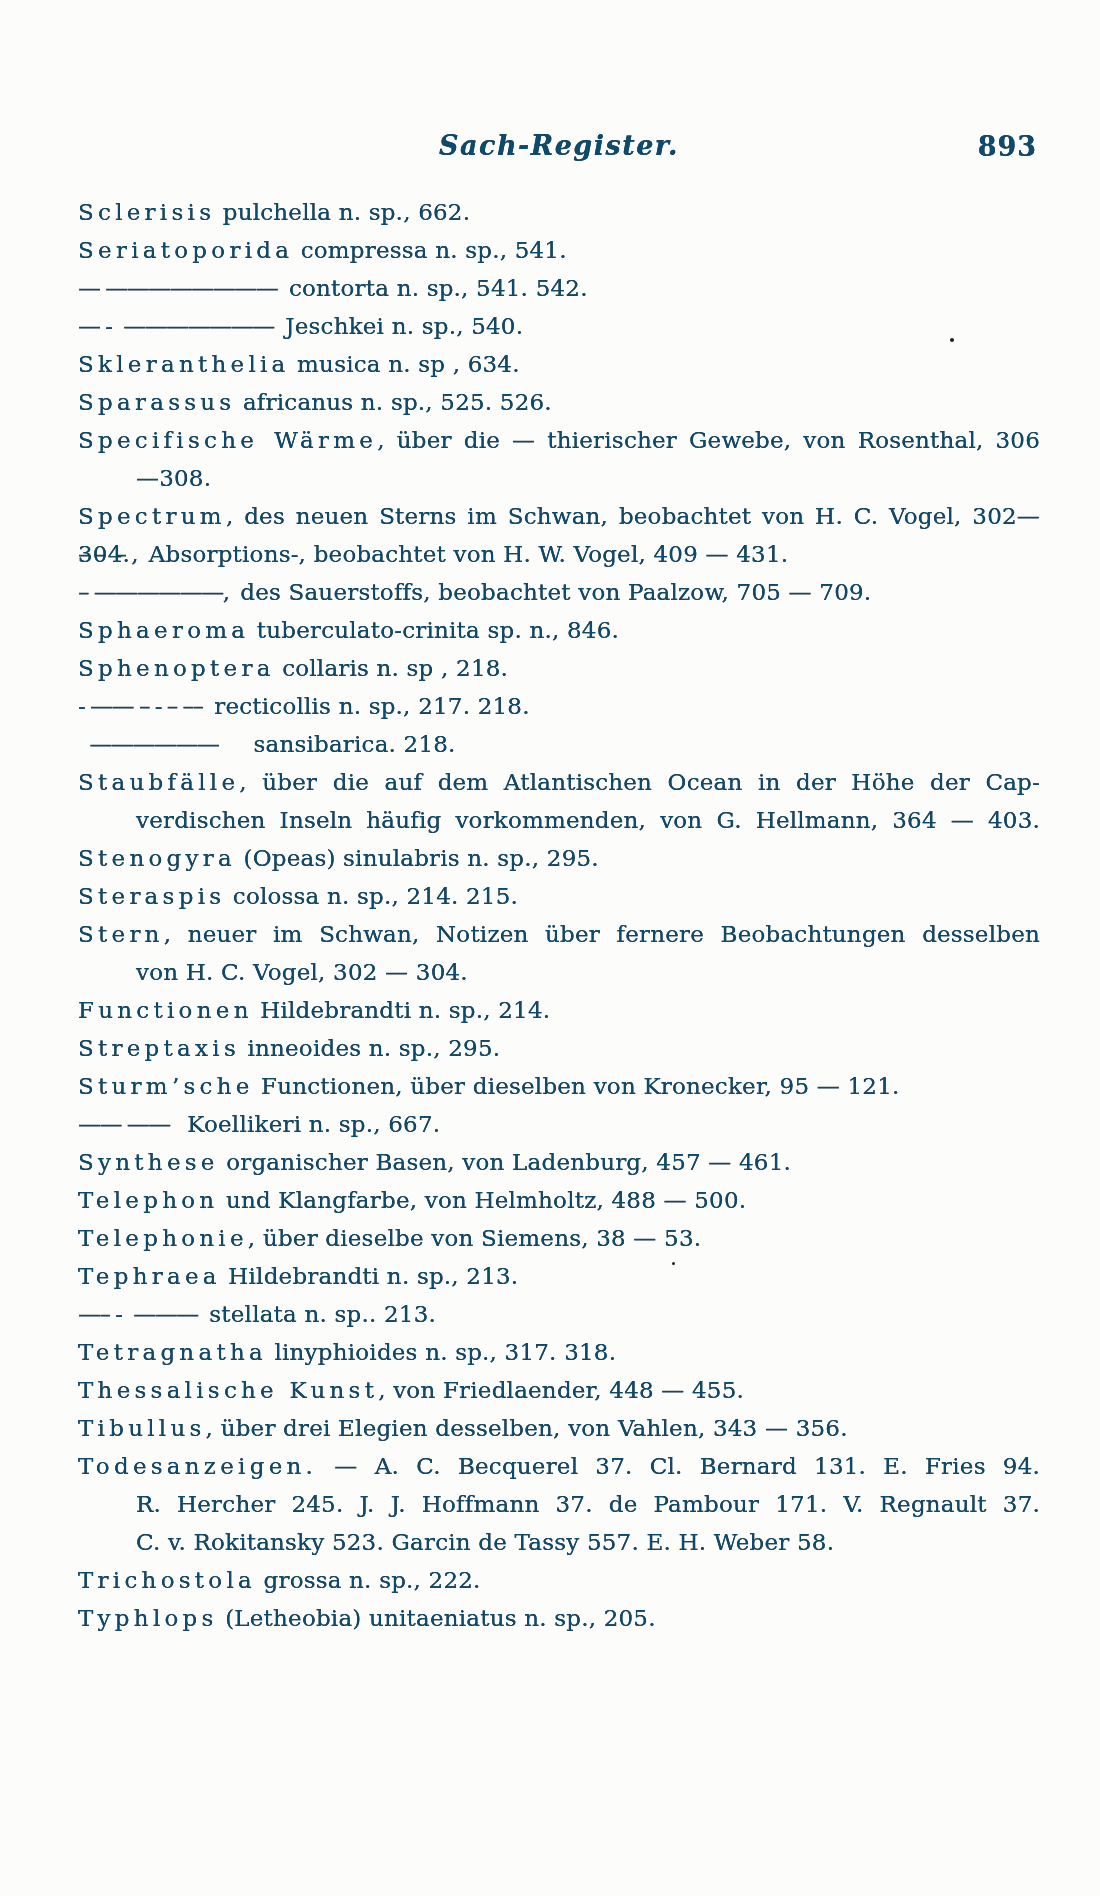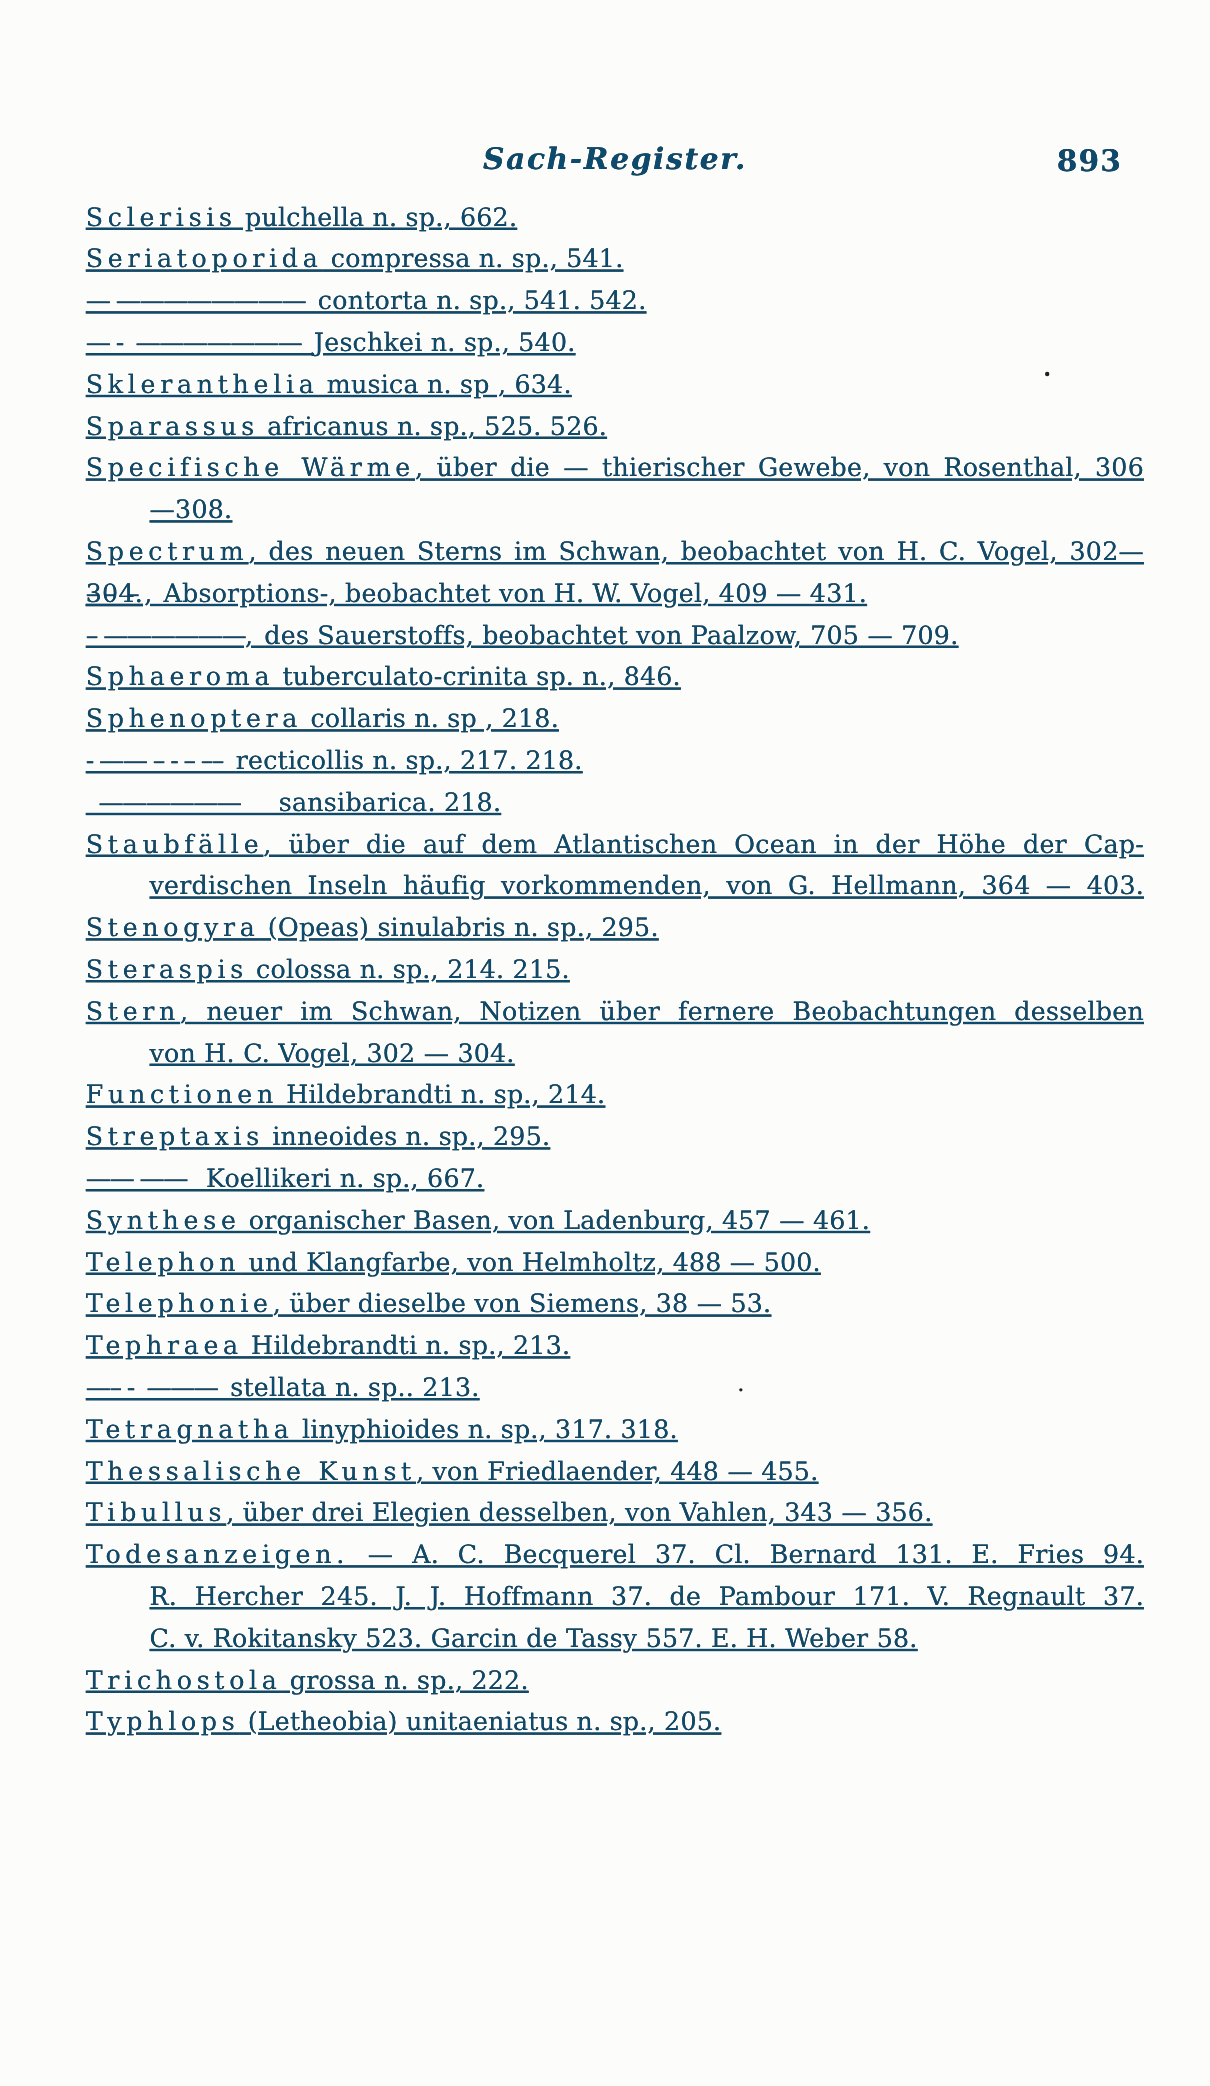--- a/index.html
+++ b/index.html
@@ -16,25 +16,25 @@
   .page-header{
     position:absolute;top:130px;left:78px;width:962px;height:42px;
   }
   .running-title{
     position:absolute;left:0;right:0;top:0;
     text-align:center;
     font-style:italic;font-weight:bold;
     font-size:27px;letter-spacing:1.5px;
   }
   .page-number{
-    position:absolute;right:20px;top:1px;
+    position:absolute;right:3px;top:1px;
     font-size:27px;font-weight:bold;letter-spacing:1px;
   }
   .index{
-    position:absolute;top:179px;left:78px;width:962px;text-decoration:underline;
+    position:absolute;top:193px;left:78px;width:962px;
   }
   .line{
     height:38px;line-height:38px;
     font-size:23px;
     white-space:nowrap;
   }
   .line.indent{padding-left:58px;}
   .line.spread{
     white-space:normal;
     text-align:justify;
@@ -72,20 +72,21 @@
       <div class="line"><span class="prefix">- —— – - – ––  </span><span class="rest">recticollis n. sp., 217. 218.</span></div>
       <div class="line"><span class="prefix">  ——————      </span><span class="rest">sansibarica. 218.</span></div>
       <div class="line spread"><span class="head">Staubfälle</span><span class="rest">, über die auf dem Atlantischen Ocean in der Höhe der Cap-</span></div>
       <div class="line indent spread"><span class="rest">verdischen Inseln häufig vorkommenden, von G. Hellmann, 364 — 403.</span></div>
       <div class="line"><span class="head">Stenogyra</span><span class="rest"> (Opeas) sinulabris n. sp., 295.</span></div>
       <div class="line"><span class="head">Steraspis</span><span class="rest"> colossa n. sp., 214. 215.</span></div>
       <div class="line spread"><span class="head">Stern</span><span class="rest">, neuer im Schwan, Notizen über fernere Beobachtungen desselben</span></div>
       <div class="line indent"><span class="rest">von H. C. Vogel, 302 — 304.</span></div>
       <div class="line"><span class="head">Functionen</span><span class="rest"> Hildebrandti n. sp., 214.</span></div>
       <div class="line"><span class="head">Streptaxis</span><span class="rest"> inneoides n. sp., 295.</span></div>
+      <div class="line"><span class="head">Sturm’sche</span><span class="rest"> Functionen, über dieselben von Kronecker, 95 — 121.</span></div>
       <div class="line"><span class="prefix">—— ——   </span><span class="rest">Koellikeri n. sp., 667.</span></div>
       <div class="line"><span class="head">Synthese</span><span class="rest"> organischer Basen, von Ladenburg, 457 — 461.</span></div>
       <div class="line"><span class="head">Telephon</span><span class="rest"> und Klangfarbe, von Helmholtz, 488 — 500.</span></div>
       <div class="line"><span class="head">Telephonie</span><span class="rest">, über dieselbe von Siemens, 38 — 53.</span></div>
       <div class="line"><span class="head">Tephraea</span><span class="rest"> Hildebrandti n. sp., 213.</span></div>
       <div class="line"><span class="prefix">—– -  ———  </span><span class="rest">stellata n. sp.. 213.</span></div>
       <div class="line"><span class="head">Tetragnatha</span><span class="rest"> linyphioides n. sp., 317. 318.</span></div>
       <div class="line"><span class="head">Thessalische Kunst</span><span class="rest">, von Friedlaender, 448 — 455.</span></div>
       <div class="line"><span class="head">Tibullus</span><span class="rest">, über drei Elegien desselben, von Vahlen, 343 — 356.</span></div>
       <div class="line spread"><span class="head">Todesanzeigen.</span><span class="rest"> — A. C. Becquerel 37.  Cl. Bernard 131.  E. Fries 94.</span></div>

